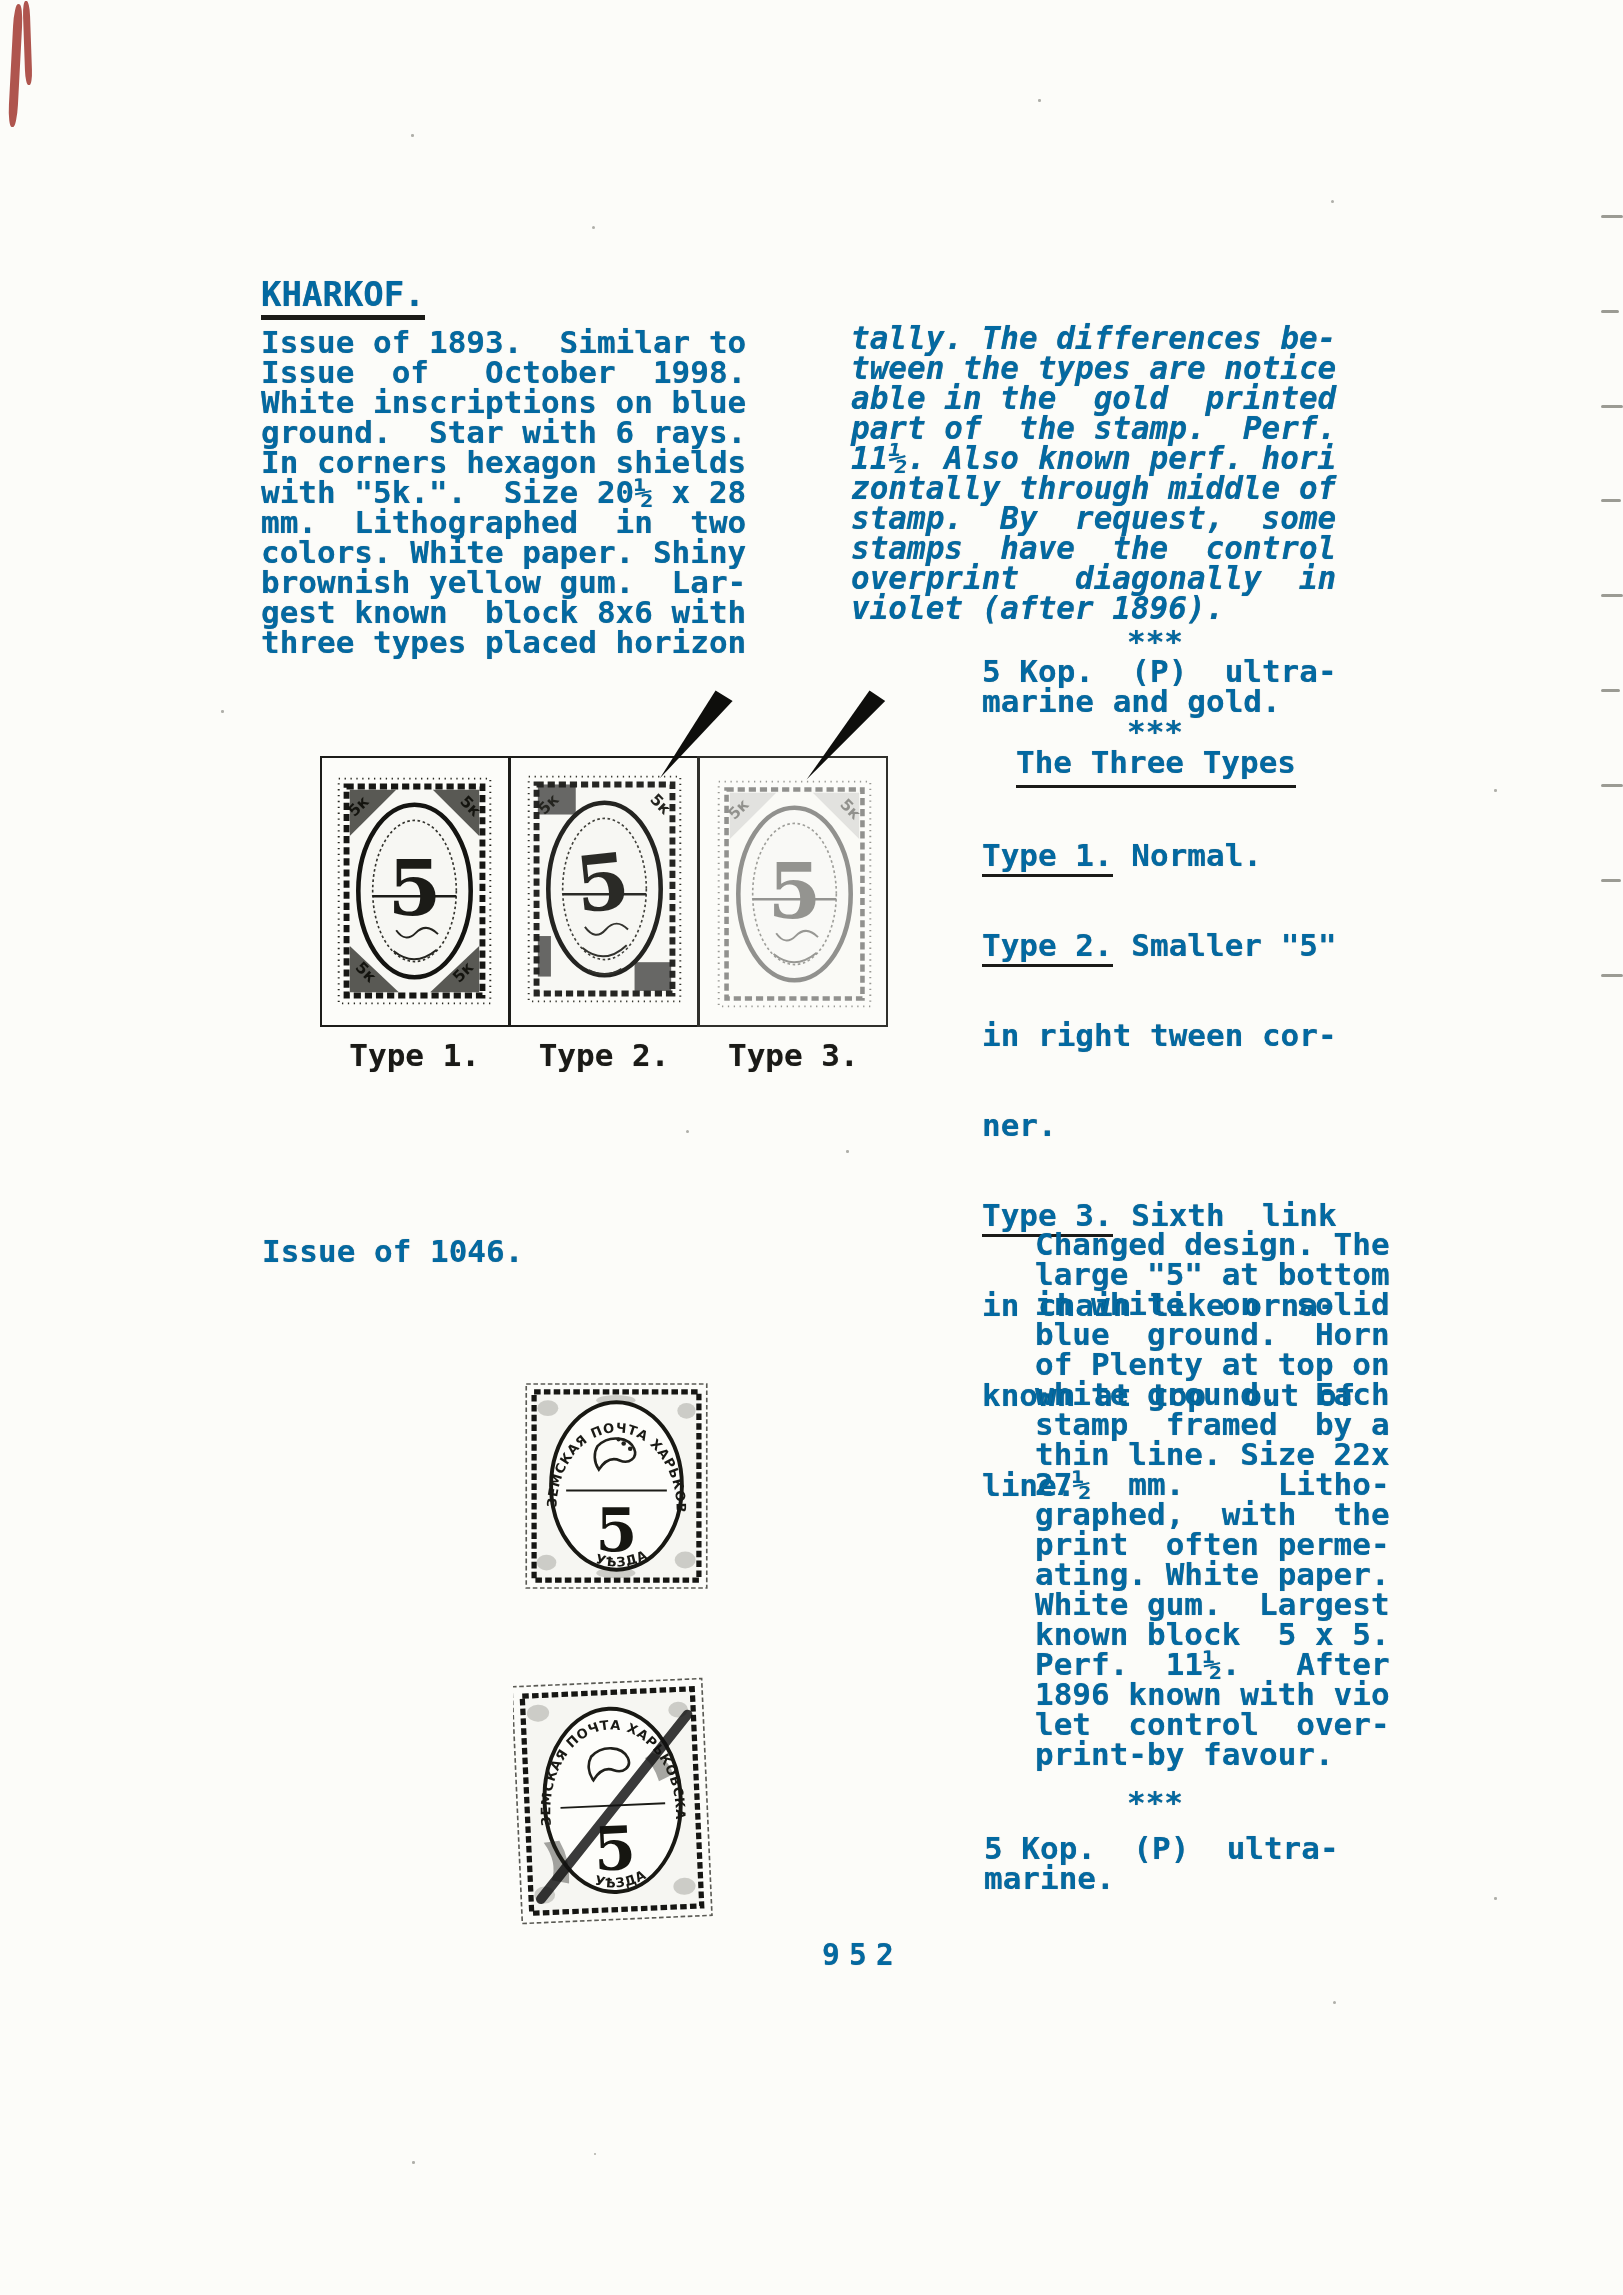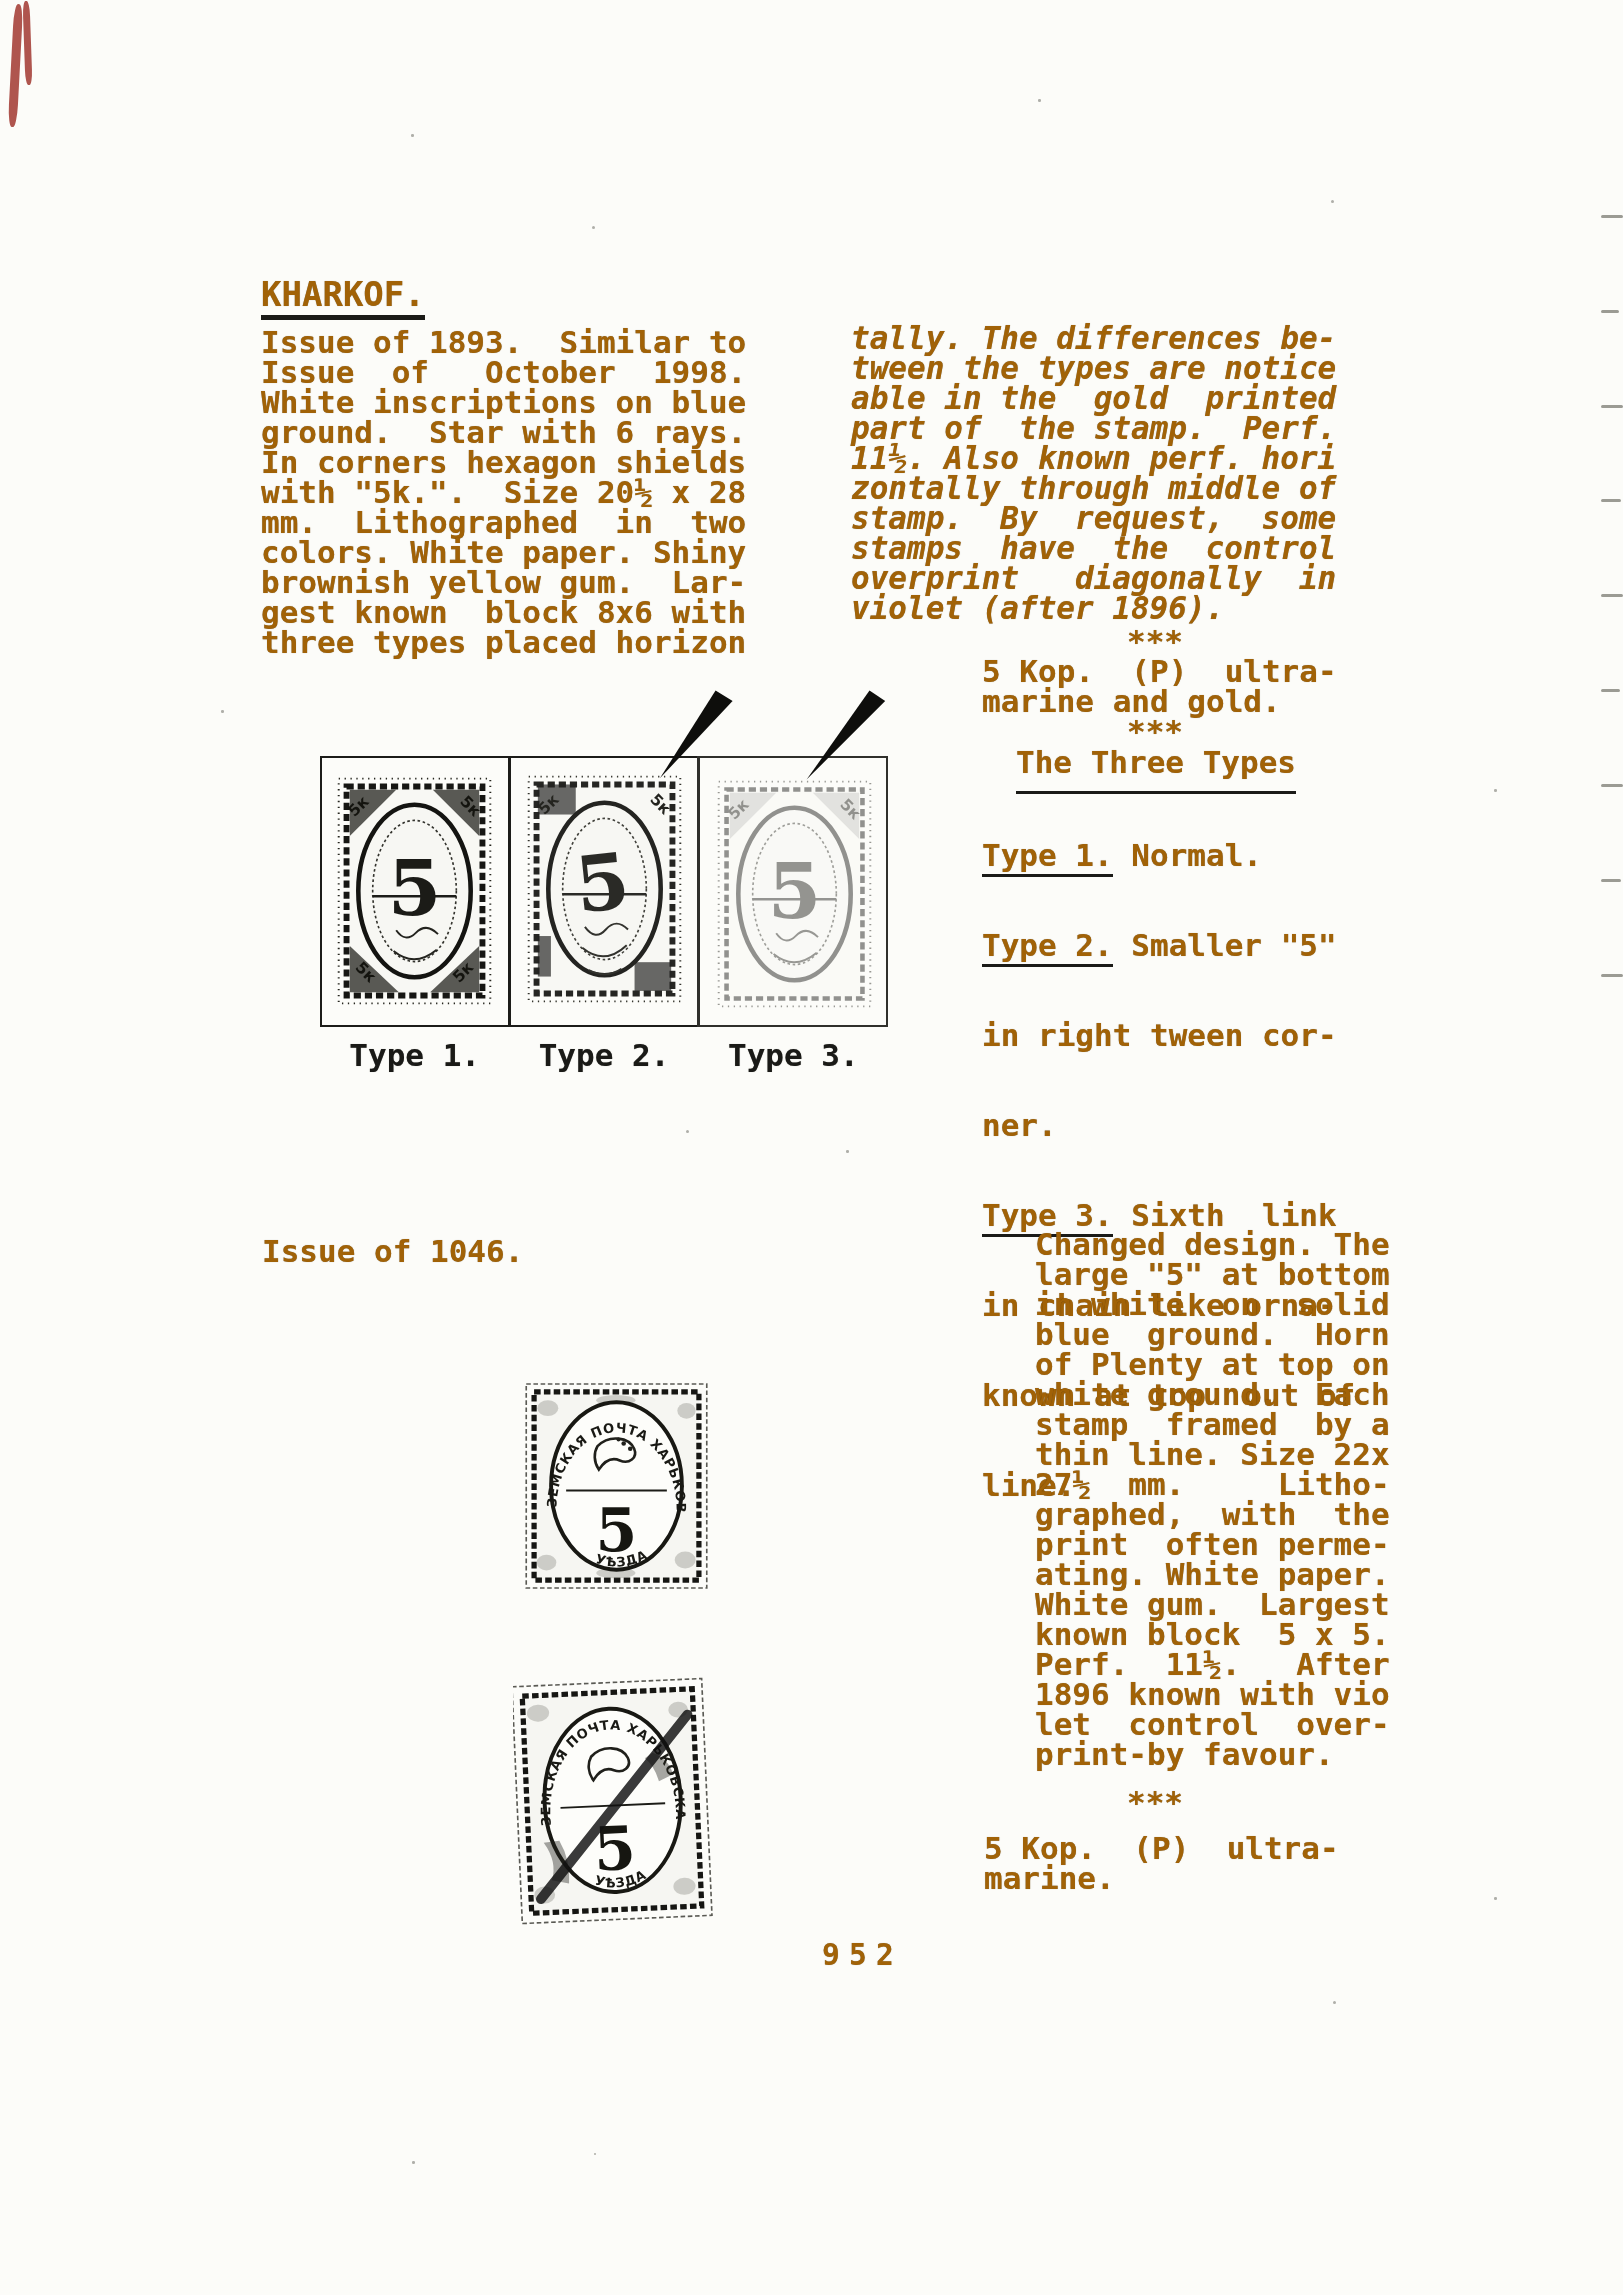--- a/index.html
+++ b/index.html
@@ -1,22 +1,22 @@
 <!DOCTYPE html>
 <html style="font-size:10.5px"><head>
 <meta charset="utf-8">
 <style>
   html,body{margin:0;padding:0;background:#e8e8e4;}
   .page{position:relative;width:1623px;height:2295px;background:#fcfcf9;overflow:hidden;
         font-family:"DejaVu Sans Mono","Liberation Mono",monospace;}
   .mono{position:absolute;font-family:"DejaVu Sans Mono","Liberation Mono",monospace;
         font-weight:700;font-size:31px;line-height:30px;white-space:pre;
-        color:#a16207;text-shadow:0 0 0.7px rgba(25,25,20,.5);}
+        color:#0369a1;text-shadow:0 0 0.7px rgba(25,25,20,.5);}
   .title{font-size:34px;line-height:37px;border-bottom:5.2px solid #1b1b18;padding-bottom:2px;}
-  .uline{border-bottom:3.9px solid #1b1b18;padding-bottom:14px;}
+  .uline{border-bottom:3.9px solid #1b1b18;padding-bottom:8px;}
   .u{border-bottom:3.9px solid #1b1b18;padding-bottom:0.7px;}
   .caps-row{position:absolute;left:320px;top:1037px;width:568px;display:flex;}
   .caps-row span{flex:1;text-align:center;font-weight:700;font-size:31px;color:#1a1a17;
         text-shadow:0 0 0.7px rgba(25,25,20,.5);font-family:"DejaVu Sans Mono","Liberation Mono",monospace;}
   .fig1893{position:absolute;left:320px;top:756px;width:568px;height:271px;display:flex;}
   .fig1893 .box{flex:1;border:2.6px solid #1c1c19;position:relative;}
   .fig1893 .box + .box{border-left-width:3.3px;margin-left:-2.6px;}
   .fig1893 .box:nth-child(3){border-color:#30302c;}
   .stampsvg{position:absolute;}
   

